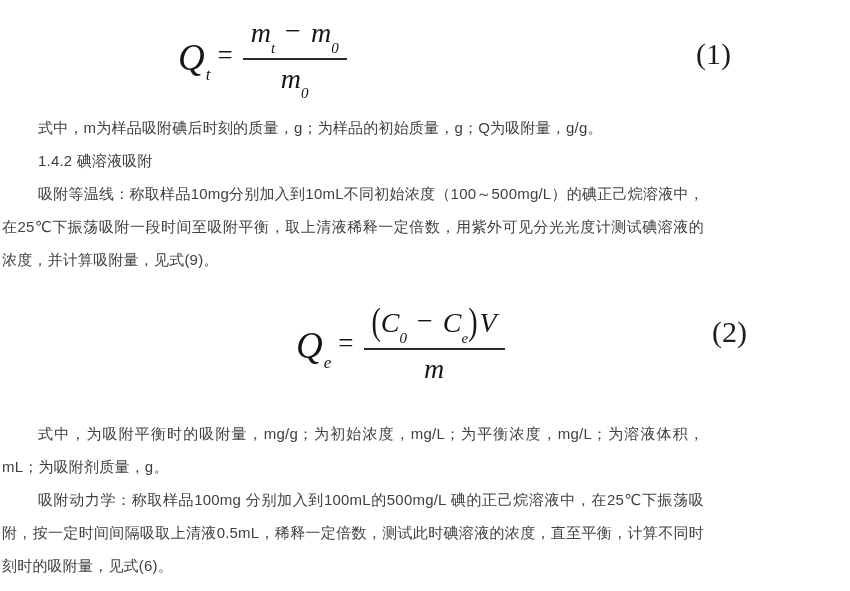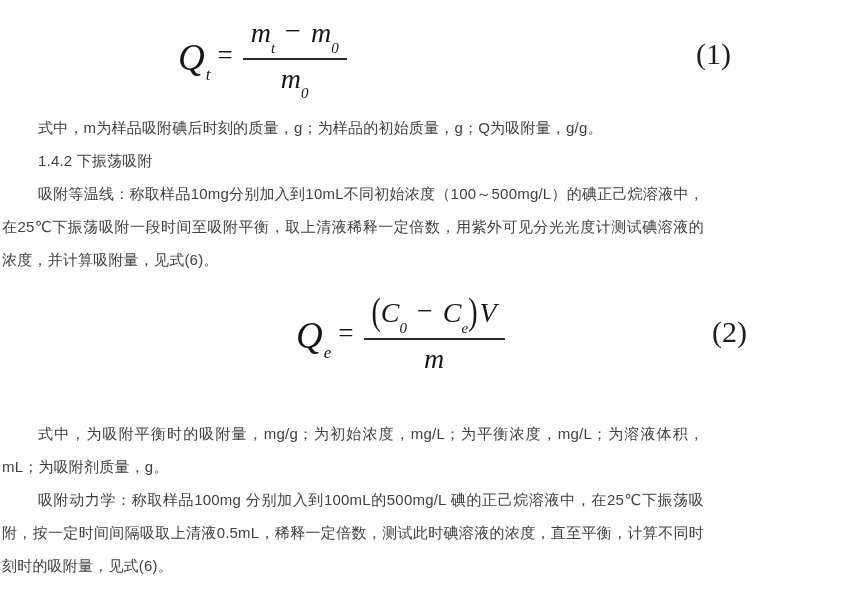--- a/index.html
+++ b/index.html
@@ -39,21 +39,21 @@
   .eq {
     position: absolute;
     display: inline-flex;
     align-items: center;
     font-family: "Liberation Serif", "DejaVu Serif", serif;
     font-style: italic;
     color: #161616;
     white-space: nowrap;
   }
   .f1 .eq { left: 178px; top: 4px; }
-  .f2 .eq { left: 296px; top: 8px; }
+  .f2 .eq { left: 296px; top: 18px; }
   .f3 .eq { left: 96px;  top: 0px; }
 
   .lhs-base { font-size: 37px; }
   sub.lhs-sub { font-size: 17px; font-style: italic; position: relative; top: 6px; left: 1px; }
   .eqsign { font-size: 27px; font-style: normal; margin: 0 10px 0 8px; position: relative; top: -2px; }
 
   .frac { display: inline-flex; flex-direction: column; align-items: center; }
   .num { padding: 0 8px 5px 8px; border-bottom: 2px solid #2a2a2a; font-size: 28px; }
   .den { padding-top: 3px; font-size: 28px; }
   .num sub, .den sub { font-size: 15px; font-style: italic; position: relative; top: 4px; }
@@ -92,23 +92,23 @@
       <span class="frac">
         <span class="num"><span>m</span><sub>t</sub><span class="op">−</span><span>m</span><sub>0</sub></span>
         <span class="den"><span>m</span><sub>0</sub></span>
       </span>
     </div>
     <div class="eq-label">(1)</div>
   </div>
 
   <p class="text-block indent">式中，m为样品吸附碘后时刻的质量，g；为样品的初始质量，g；Q为吸附量，g/g。</p>
 
-  <p class="text-block indent">1.4.2 下振荡吸附</p>
+  <p class="text-block indent">1.4.2 碘溶液吸附</p>
 
-  <p class="text-block indent">吸附等温线：称取样品10mg分别加入到10mL不同初始浓度（100～500mg/L）的碘正己烷溶液中，在25℃下振荡吸附一段时间至吸附平衡，取上清液稀释一定倍数，用紫外可见分光光度计测试碘溶液的浓度，并计算吸附量，见式(6)。</p>
+  <p class="text-block indent">吸附等温线：称取样品10mg分别加入到10mL不同初始浓度（100～500mg/L）的碘正己烷溶液中，在25℃下振荡吸附一段时间至吸附平衡，取上清液稀释一定倍数，用紫外可见分光光度计测试碘溶液的浓度，并计算吸附量，见式(9)。</p>
 
   <div class="formula-row f2">
     <div class="eq">
       <span><span class="lhs-base">Q</span><sub class="lhs-sub">e</sub></span>
       <span class="eqsign">=</span>
       <span class="frac">
         <span class="num"><span class="paren">(</span><span>C</span><sub>0</sub><span class="op">−</span><span>C</span><sub>e</sub><span class="paren">)</span><span class="vsym">V</span></span>
         <span class="den"><span>m</span></span>
       </span>
     </div>

